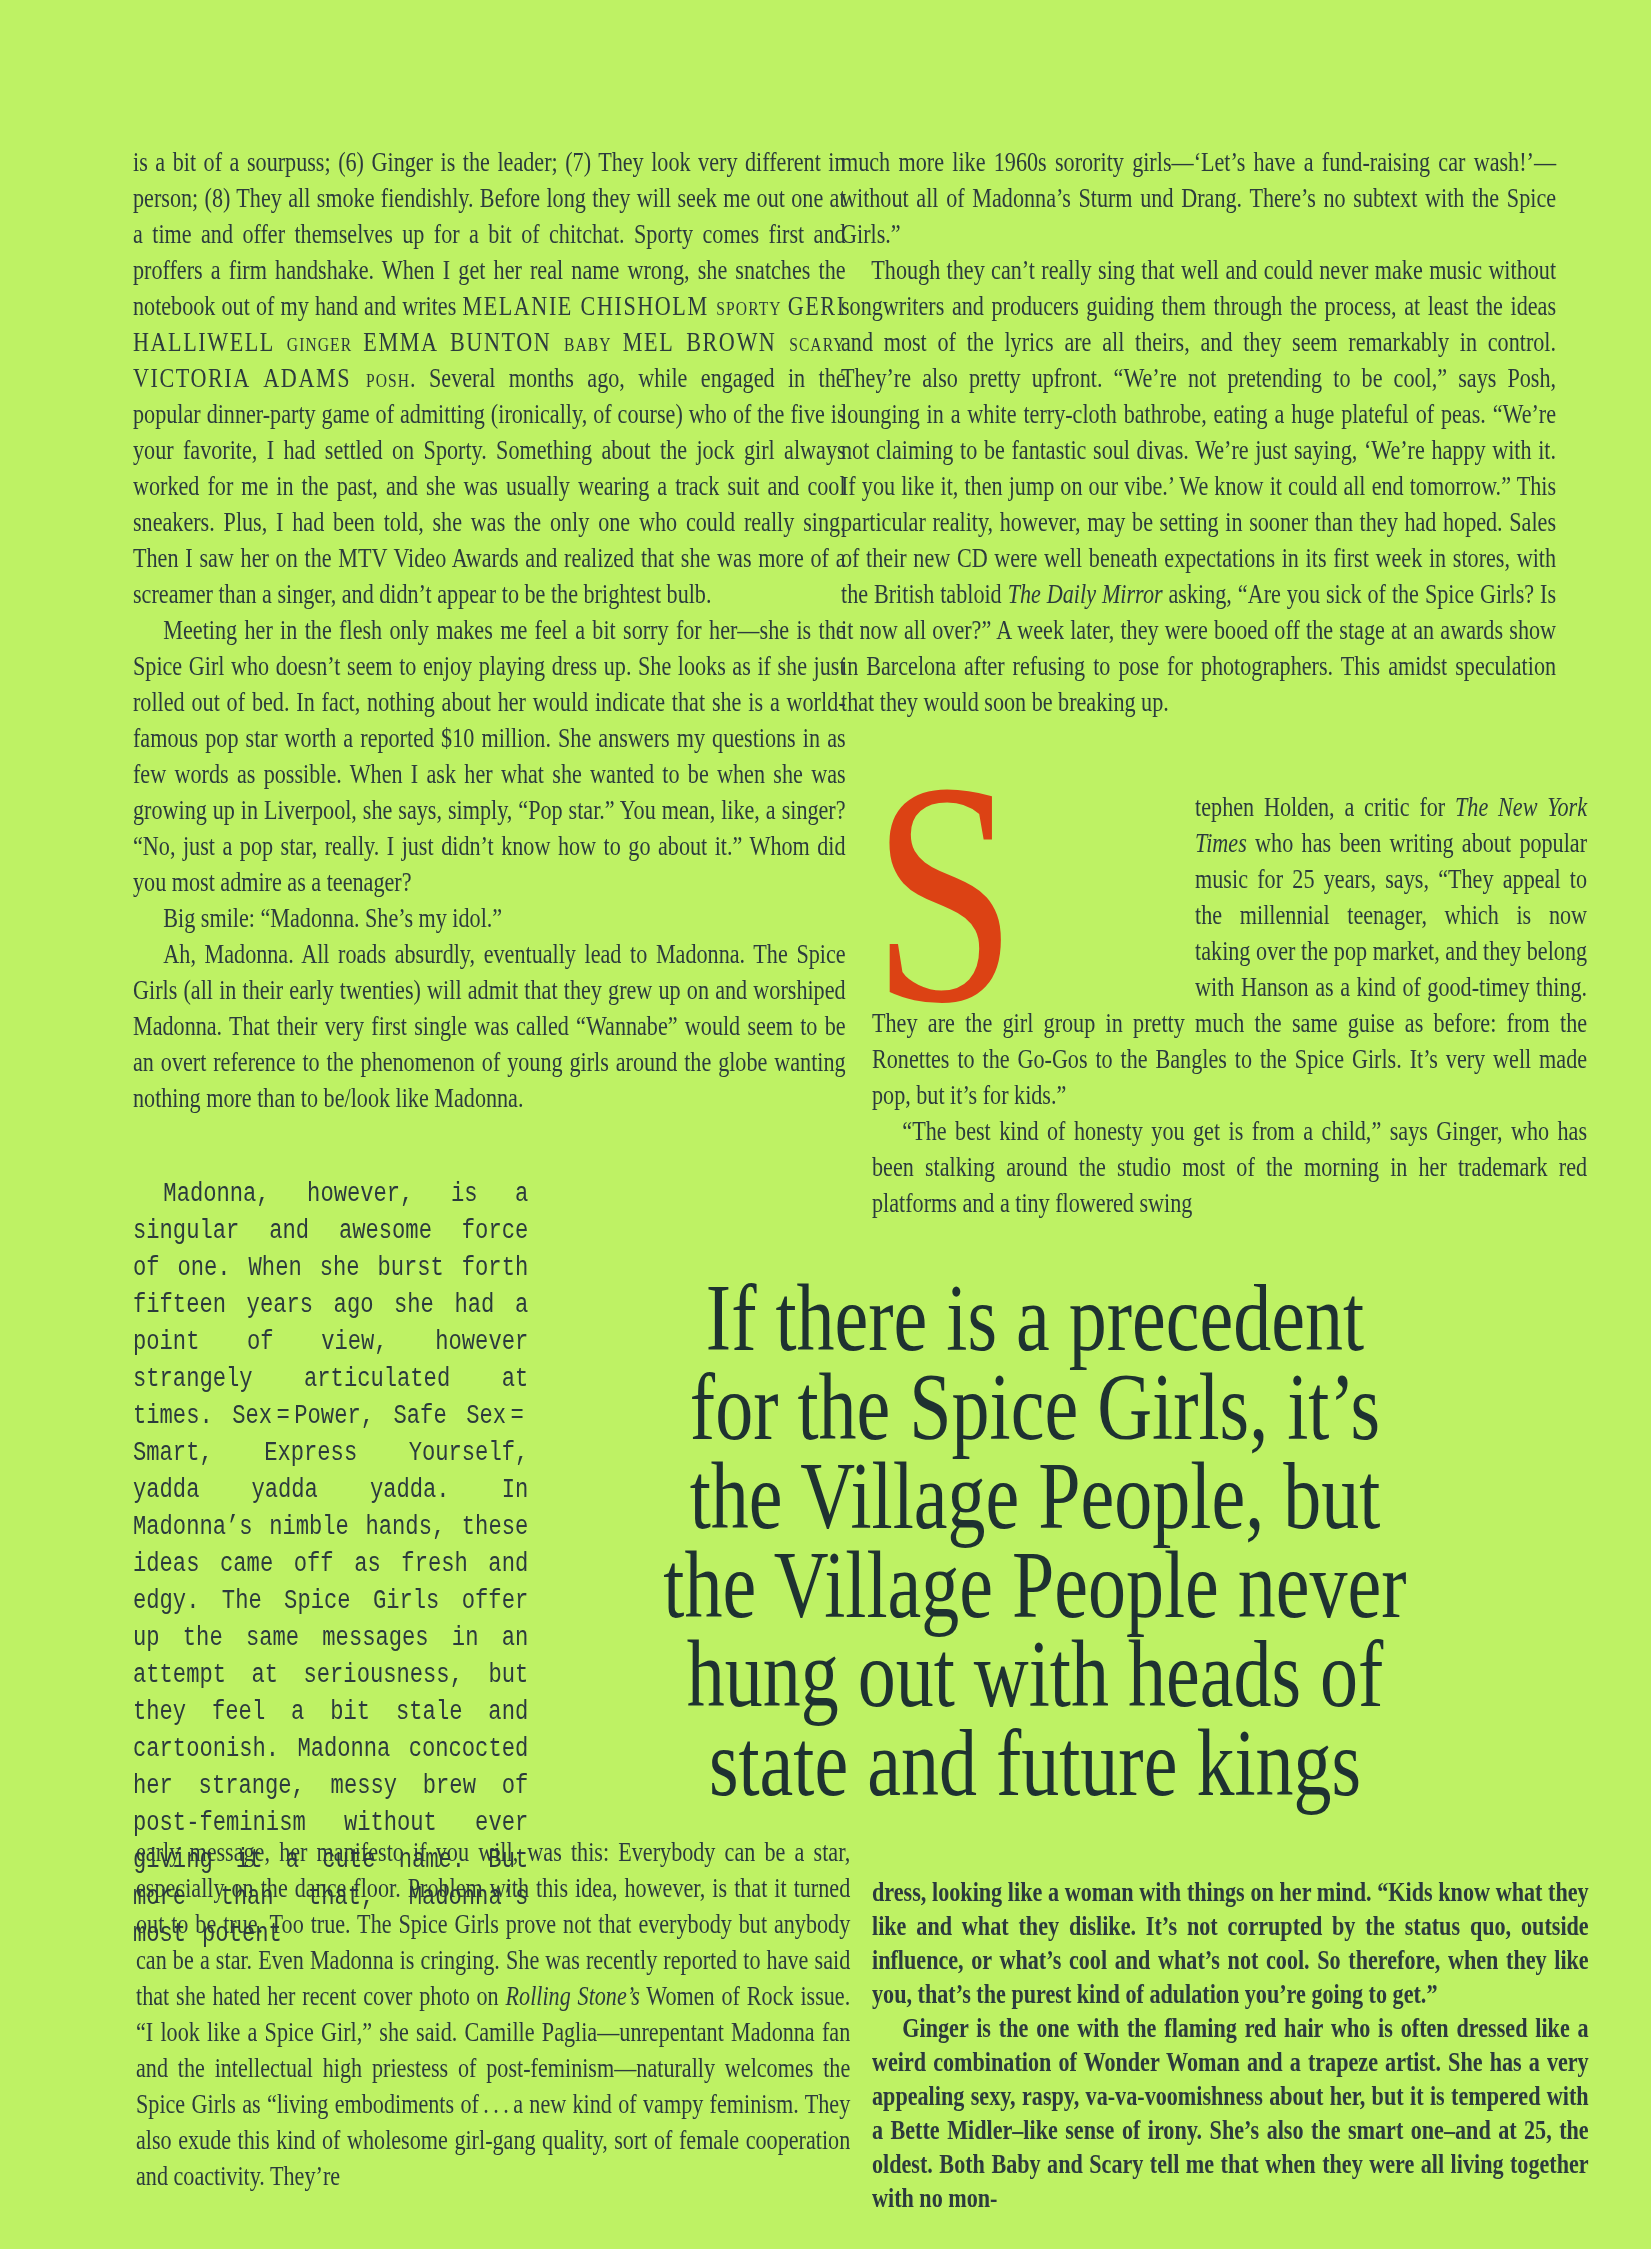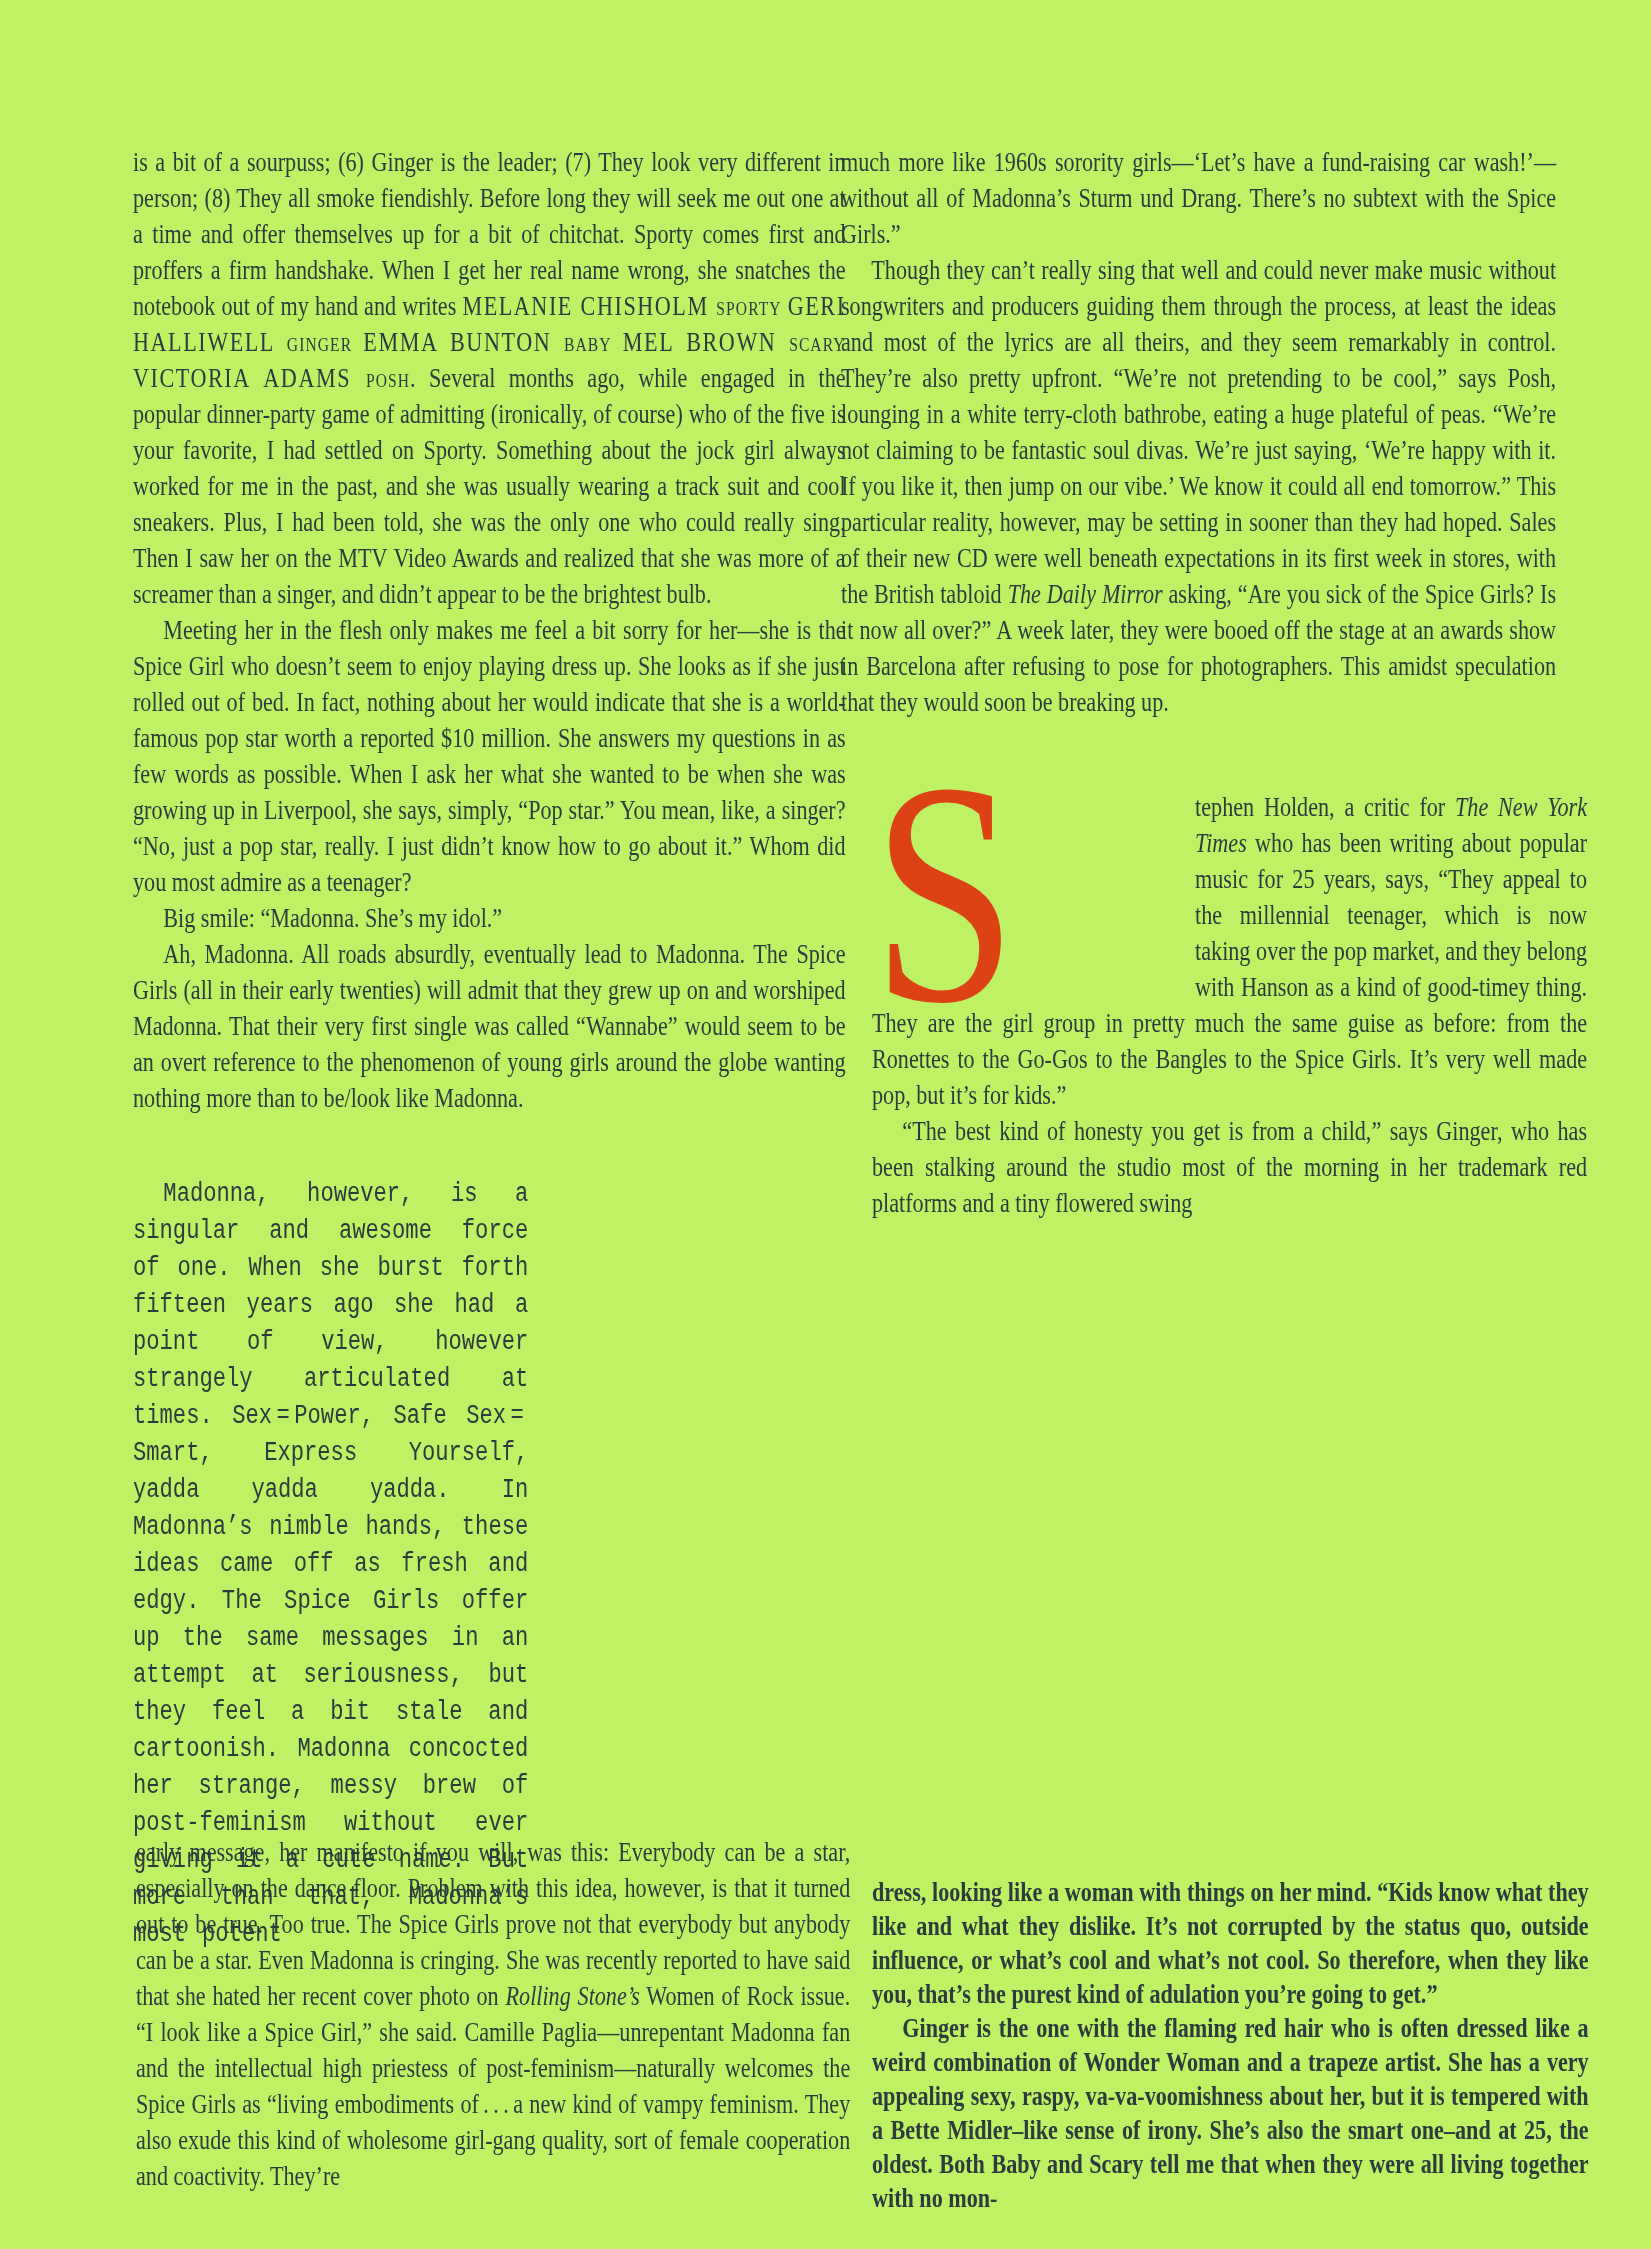--- a/index.html
+++ b/index.html
@@ -102,20 +102,30 @@
       <div class="dropcap-float">
         <span class="dropcap-letter">S</span>
       </div>
       <p class="para noindent" id="dropcap-para"><span>tephen Holden, a critic for </span><span class="it">The New York Times</span><span> who has been writing about popular music for 25 years, says, “They appeal to the millennial teenager, which is now taking over the pop market, and they belong with Hanson as a kind of good-timey thing. They are the girl group in pretty much the same guise as before: from the Ronettes to the Go-Gos to the Bangles to the Spice Girls. It’s very well made pop, but it’s for kids.”</span></p>
       <div>
           <p class="para"><span>“The best kind of honesty you get is from a child,” says Ginger, who has been stalking around the studio most of the morning in her trademark red platforms and a tiny flowered swing</span></p>
         </div>
     </div>
   </section>
 
+  <aside class="pullquote" style="left:489px; top:1274px; width:1093px;">
+    <div class="pq-inner" style="width:1366px; margin-left:-137px;">
+        <div class="pq-line">If there is a precedent</div>
+        <div class="pq-line">for the Spice Girls, it’s</div>
+        <div class="pq-line">the Village People, but</div>
+        <div class="pq-line">the Village People never</div>
+        <div class="pq-line">hung out with heads of</div>
+        <div class="pq-line">state and future kings</div>
+      </div>
+  </aside>
 
   <section class="block tight" style="left:872px; top:1875px; width:717px;font-weight:bold;">
     <div class="cond" style="width:874px;">
         <p class="para noindent"><span>dress, looking like a woman with things on her mind. “Kids know what they like and what they dislike. It’s not corrupted by the status quo, outside influence, or what’s cool and what’s not cool. So therefore, when they like you, that’s the purest kind of adulation you’re going to get.”</span></p>
         <p class="para"><span>Ginger is the one with the flaming red hair who is often dressed like a weird combination of Wonder Woman and a trapeze artist. She has a very appealing sexy, raspy, va-va-voomishness about her, but it is tempered with a Bette Midler–like sense of irony. She’s also the smart one–and at 25, the oldest. Both Baby and Scary tell me that when they were all living together with no mon-</span></p>
       </div>
   </section>
 
 </div>
 

